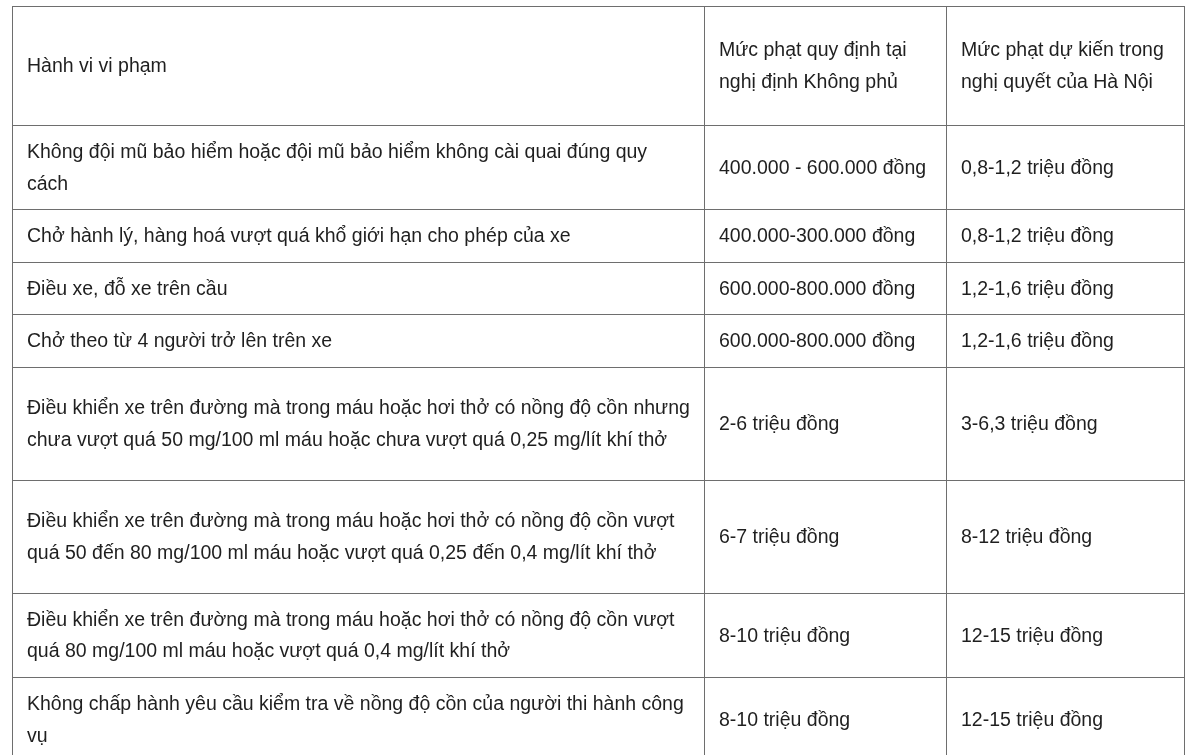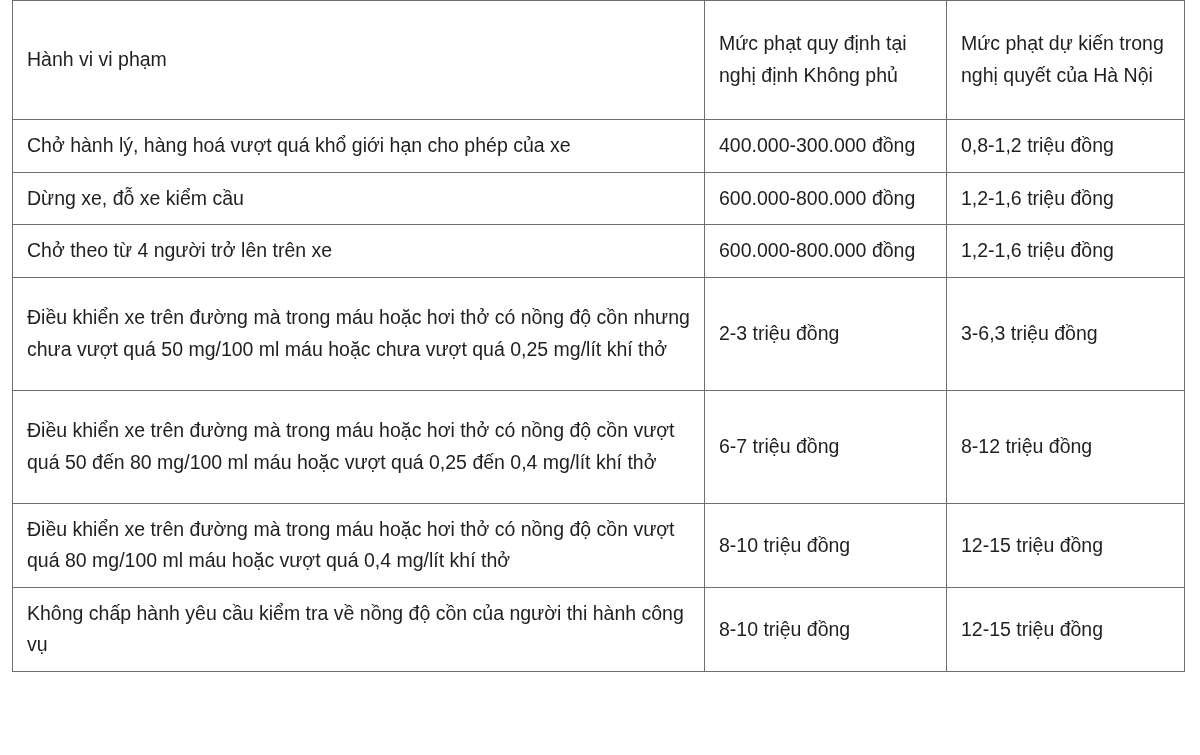--- a/index.html
+++ b/index.html
@@ -12,21 +12,21 @@
     height: 755px;
     font-family: "Liberation Sans", sans-serif;
     color: #1f1f1f;
     overflow: hidden;
   }
   .page {
     position: relative;
     width: 1200px;
     height: 755px;
     box-sizing: border-box;
-    padding: 0 16px 10px 12px;
+    padding: 6px 16px 10px 12px;
   }
   table.penalty-table {
     width: 1172px;
     border-collapse: collapse;
     table-layout: fixed;
     background: #ffffff;
   }
   table.penalty-table col.c-behavior { width: 692px; }
   table.penalty-table col.c-decree   { width: 242px; }
   table.penalty-table col.c-hanoi    { width: 238px; }
@@ -68,38 +68,43 @@
       <col class="c-hanoi">
     </colgroup>
     <thead>
       <tr>
         <th class="th-behavior">Hành vi vi phạm</th>
         <th class="th-decree">Mức phạt quy định tại nghị định Không phủ</th>
         <th class="th-hanoi">Mức phạt dự kiến trong nghị quyết của Hà Nội</th>
       </tr>
     </thead>
     <tbody>
+      <tr class="r-tall">
+        <td>Không đội mũ bảo hiểm hoặc đội mũ bảo hiểm không cài quai đúng quy cách</td>
+        <td>400.000 - 600.000 đồng</td>
+        <td>0,8-1,2 triệu đồng</td>
+      </tr>
       <tr class="r-short">
         <td>Chở hành lý, hàng hoá vượt quá khổ giới hạn cho phép của xe</td>
         <td>400.000-300.000 đồng</td>
         <td>0,8-1,2 triệu đồng</td>
       </tr>
       <tr class="r-short">
-        <td>Dừng xe, đỗ xe kiểm cầu</td>
+        <td>Điều xe, đỗ xe trên cầu</td>
         <td>600.000-800.000 đồng</td>
         <td>1,2-1,6 triệu đồng</td>
       </tr>
       <tr class="r-short">
         <td>Chở theo từ 4 người trở lên trên xe</td>
         <td>600.000-800.000 đồng</td>
         <td>1,2-1,6 triệu đồng</td>
       </tr>
       <tr class="r-xtall">
         <td>Điều khiển xe trên đường mà trong máu hoặc hơi thở có nồng độ cồn nhưng chưa vượt quá 50 mg/100 ml máu hoặc chưa vượt quá 0,25 mg/lít khí thở</td>
-        <td>2-3 triệu đồng</td>
+        <td>2-6 triệu đồng</td>
         <td>3-6,3 triệu đồng</td>
       </tr>
       <tr class="r-xtall">
         <td>Điều khiển xe trên đường mà trong máu hoặc hơi thở có nồng độ cồn vượt quá 50 đến 80 mg/100 ml máu hoặc vượt quá 0,25 đến 0,4 mg/lít khí thở</td>
         <td>6-7 triệu đồng</td>
         <td>8-12 triệu đồng</td>
       </tr>
       <tr class="r-tall">
         <td>Điều khiển xe trên đường mà trong máu hoặc hơi thở có nồng độ cồn vượt quá 80 mg/100 ml máu hoặc vượt quá 0,4 mg/lít khí thở</td>
         <td>8-10 triệu đồng</td>

